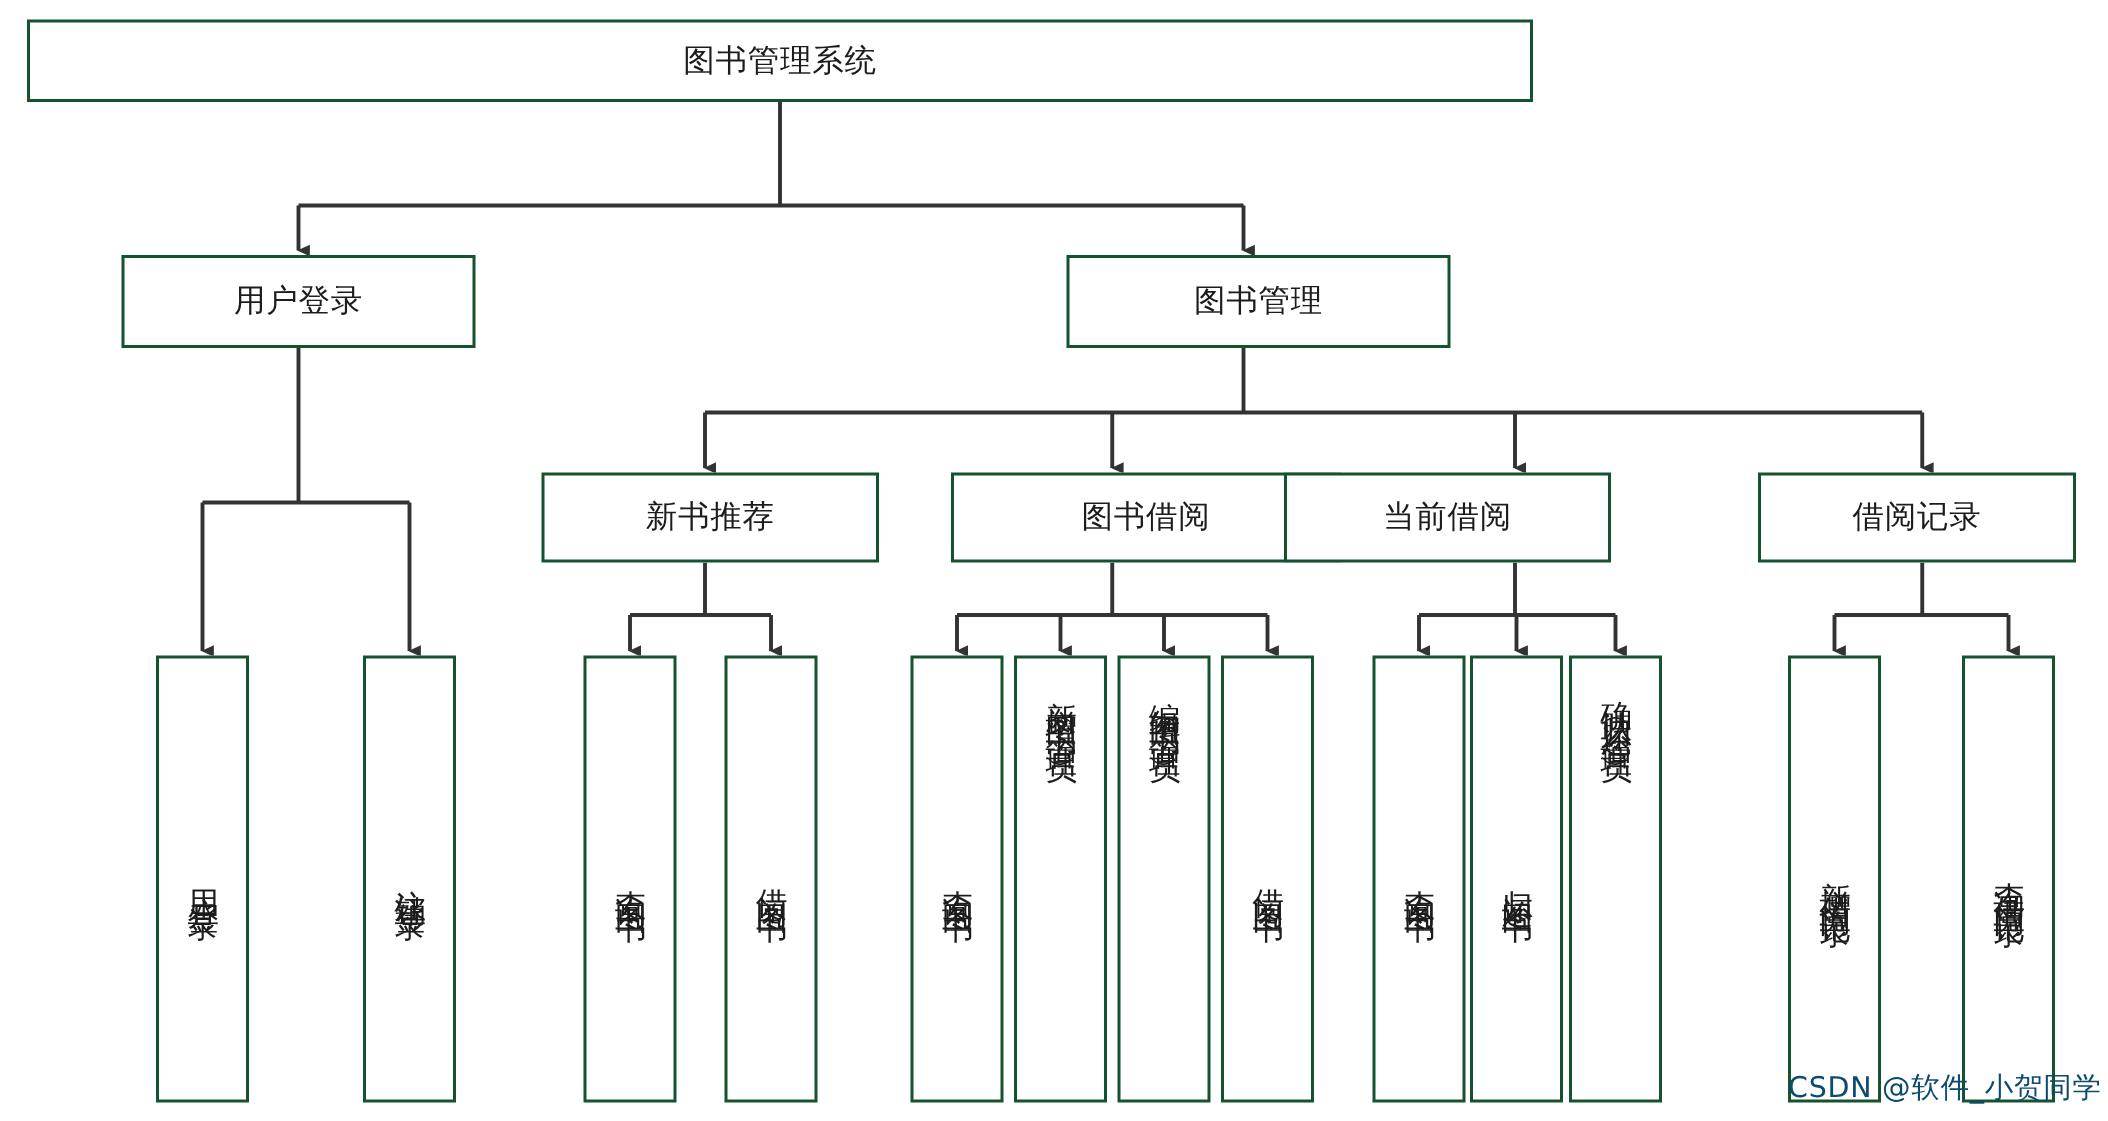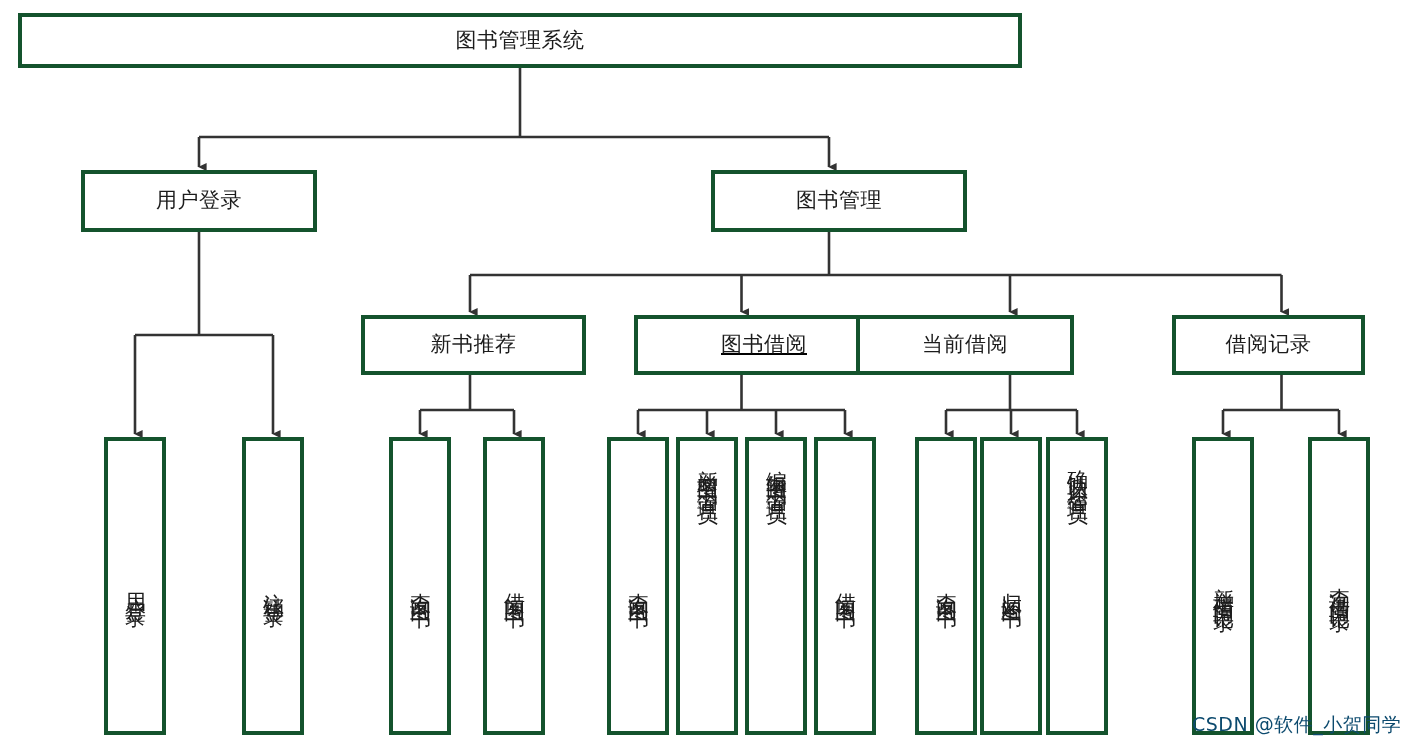--- a/index.html
+++ b/index.html
@@ -18,21 +18,21 @@
     position: absolute;
     left: 0;
     top: 0;
     width: 1405px;
     height: 747px;
   }
   .node-box {
     position: absolute;
     box-sizing: border-box;
     background: #ffffff;
-    border: 4px solid #14532d;
+    border: 2px solid #14532d;
     display: flex;
     align-items: center;
     justify-content: center;
   }
   .node-label-h {
     font-size: 21px;
     color: #1c1c1c;
     line-height: 1.2;
     white-space: nowrap;
     letter-spacing: 0.5px;
@@ -127,27 +127,27 @@
       </div>
       <div class="node-box" style="left: 81px; top: 170px; width: 236px; height: 62px;">
         <span class="node-label-h">用户登录</span>
       </div>
       <div class="node-box" style="left: 711px; top: 170px; width: 256px; height: 62px;">
         <span class="node-label-h">图书管理</span>
       </div>
       <div class="node-box" style="left: 361px; top: 315px; width: 225px; height: 60px;">
         <span class="node-label-h">新书推荐</span>
       </div>
-      <div class="node-box" style="left: 634px; top: 315px; width: 260px; height: 60px; text-decoration: underline;">
+      <div class="node-box" style="left: 634px; top: 315px; width: 260px; height: 60px;">
         <span class="node-label-h">图书借阅</span>
       </div>
       <div class="node-box" style="left: 856px; top: 315px; width: 218px; height: 60px;">
         <span class="node-label-h">当前借阅</span>
       </div>
-      <div class="node-box" style="left: 1172px; top: 315px; width: 193px; height: 60px;">
+      <div class="node-box" style="left: 1172px; top: 315px; width: 212px; height: 60px;">
         <span class="node-label-h">借阅记录</span>
       </div>
       <div class="node-box leaf-box leaf-centered" style="left: 104px; top: 437px; width: 62px; height: 298px;">
         <span class="node-label-v">用户登录</span>
       </div>
       <div class="node-box leaf-box leaf-centered" style="left: 242px; top: 437px; width: 62px; height: 298px;">
         <span class="node-label-v">注销登录</span>
       </div>
       <div class="node-box leaf-box leaf-centered" style="left: 389px; top: 437px; width: 62px; height: 298px;">
         <span class="node-label-v">查询图书</span>

